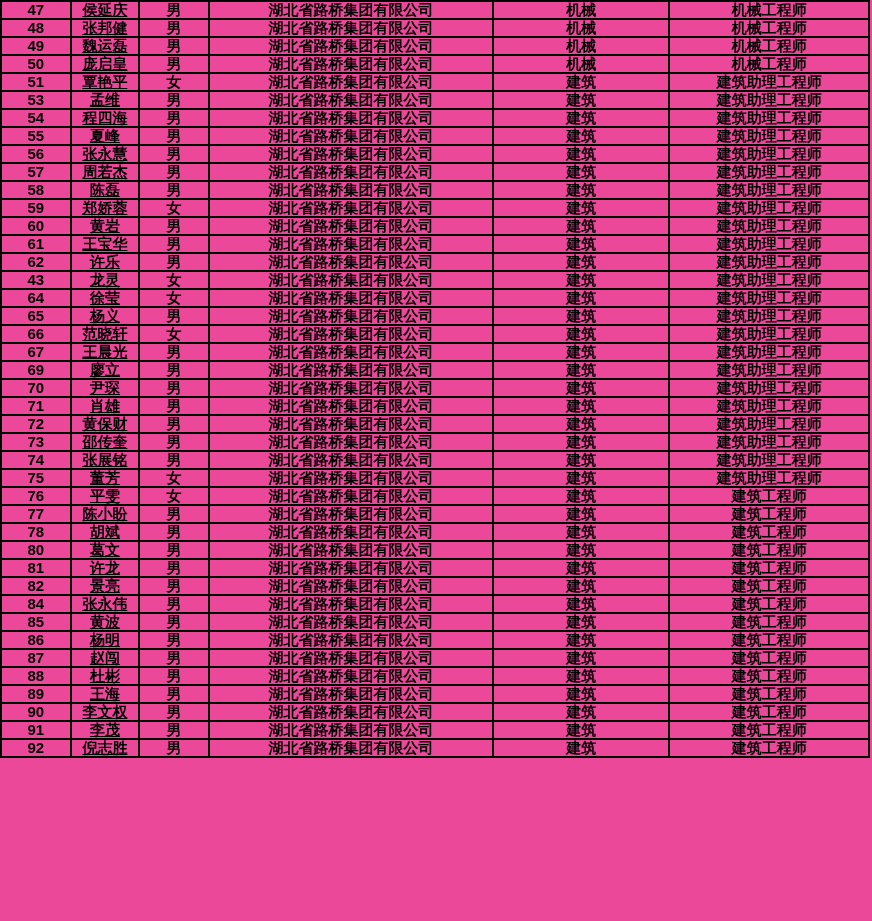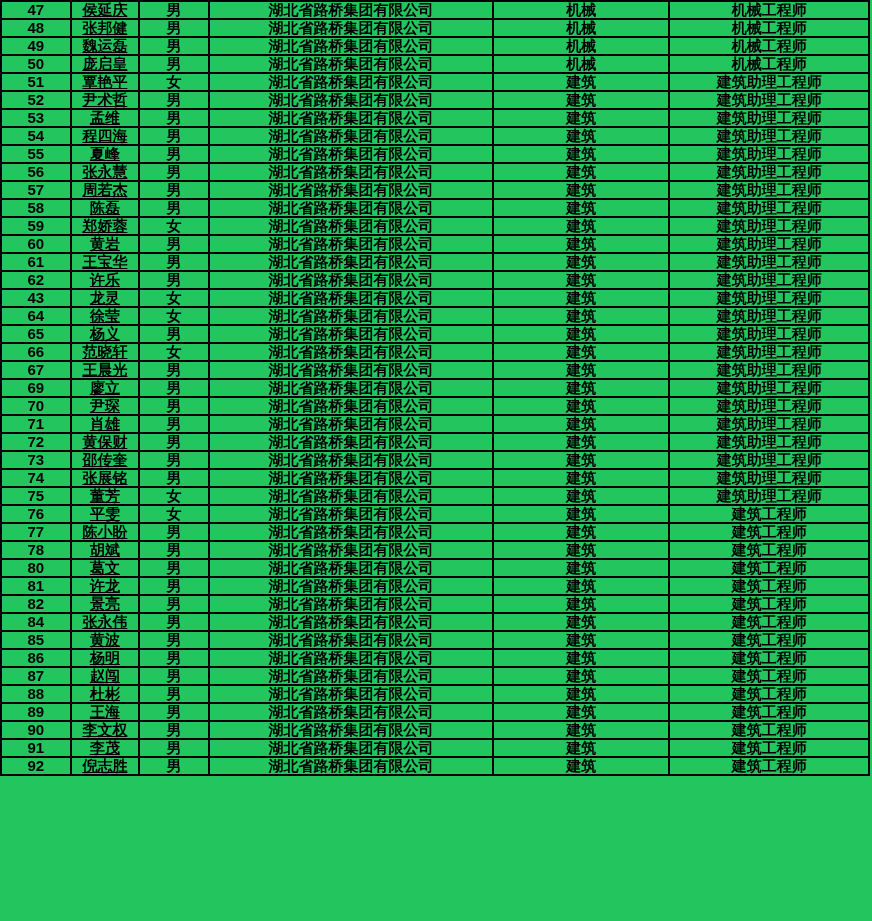--- a/index.html
+++ b/index.html
@@ -4,21 +4,21 @@
 <style>
   html, body {
     margin: 0;
     padding: 0;
     background: #ffffff;
   }
   .sheet {
     width: 872px;
     height: 921px;
     overflow: hidden;
-    background: #22c55e;
+    background: #ec4899;
     font-family: "Liberation Sans", "DejaVu Sans", sans-serif;
   }
   table.roster {
     border-collapse: collapse;
     table-layout: fixed;
     width: 870px;
     margin: 0;
   }
   table.roster td {
     border: 2px solid #000000;
@@ -89,28 +89,20 @@
         </tr>
         <tr>
           <td class="col-no">51</td>
           <td class="col-name">覃艳平</td>
           <td class="col-gender">女</td>
           <td class="col-company">湖北省路桥集团有限公司</td>
           <td class="col-category">建筑</td>
           <td class="col-title">建筑助理工程师</td>
         </tr>
         <tr>
-          <td class="col-no">52</td>
-          <td class="col-name">尹术哲</td>
-          <td class="col-gender">男</td>
-          <td class="col-company">湖北省路桥集团有限公司</td>
-          <td class="col-category">建筑</td>
-          <td class="col-title">建筑助理工程师</td>
-        </tr>
-        <tr>
           <td class="col-no">53</td>
           <td class="col-name">孟维</td>
           <td class="col-gender">男</td>
           <td class="col-company">湖北省路桥集团有限公司</td>
           <td class="col-category">建筑</td>
           <td class="col-title">建筑助理工程师</td>
         </tr>
         <tr>
           <td class="col-no">54</td>
           <td class="col-name">程四海</td>

